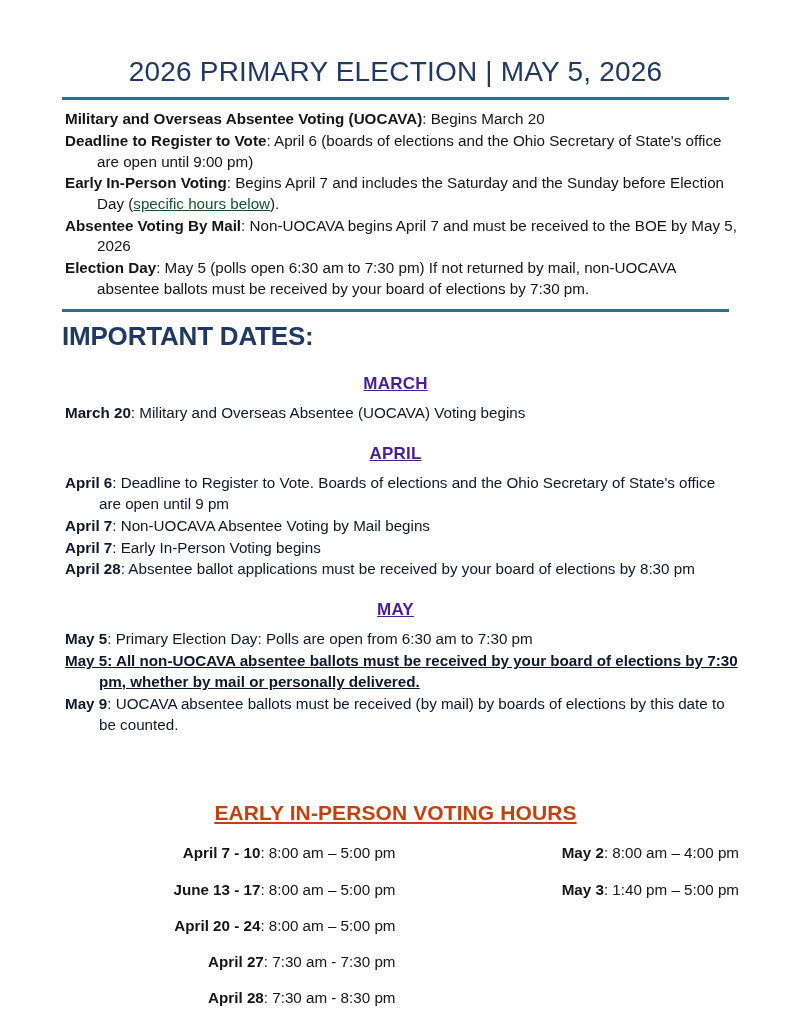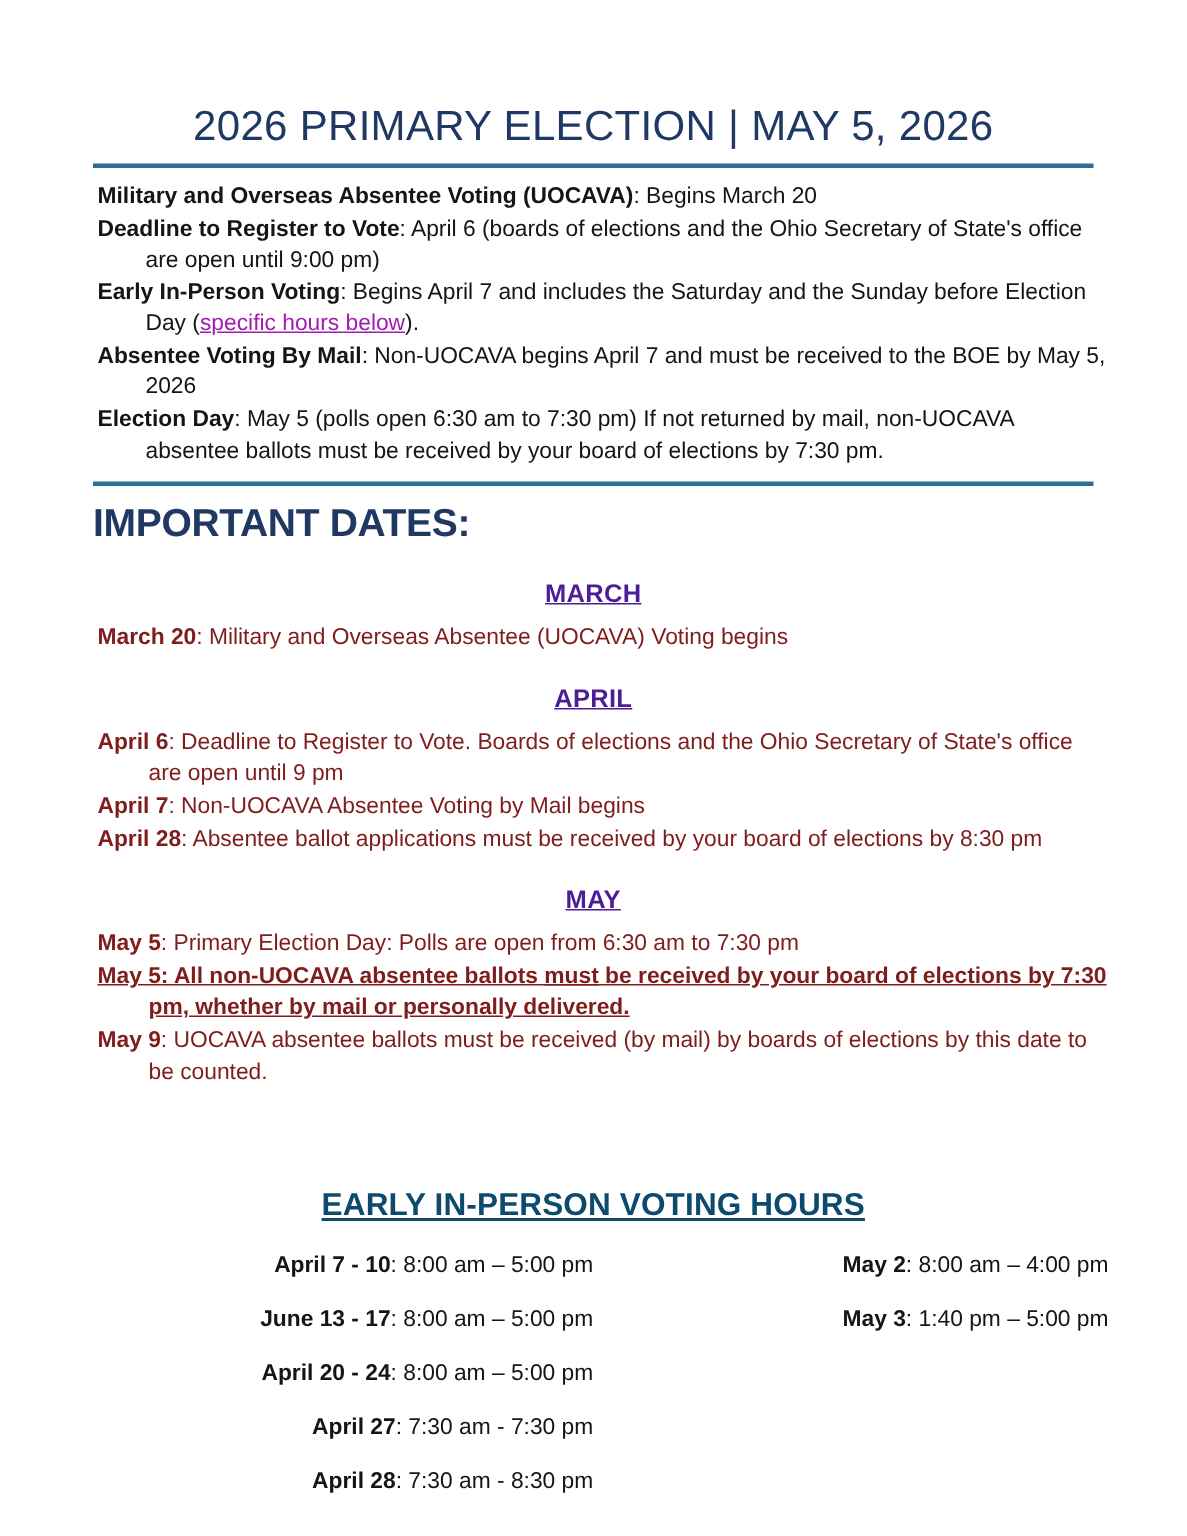--- a/index.html
+++ b/index.html
@@ -12,21 +12,21 @@
     height: 1024px;
     font-family: "Liberation Sans", sans-serif;
     color: #000000;
     overflow: hidden;
   }
   .page {
     position: relative;
     width: 791px;
     height: 1024px;
     box-sizing: border-box;
-    padding: 12px 52px;
+    padding: 0 52px;
   }
 
   
   .doc-title {
     text-align: center;
     color: #1f3864;
     font-size: 28px;
     font-weight: 400;
     letter-spacing: 0.2px;
     margin: 0;
@@ -53,21 +53,21 @@
     line-height: 1.36;
     padding-left: 32px;
     text-indent: -32px;
     margin-bottom: 1px;
     color: #151515;
   }
   .lead-item b {
     font-weight: 700;
   }
   .inline-link {
-    color: #a21caf;
+    color: #14532d;
     text-decoration: underline;
   }
 
   .rule-wrap-bottom {
     margin-top: 10px;
   }
 
   
   .section-heading {
     color: #1f3864;
@@ -90,31 +90,31 @@
   .month-heading.may { margin-top: 20px; }
 
   .date-list {
     padding-left: 13px;
   }
   .date-item {
     font-size: 15.2px;
     line-height: 1.37;
     padding-left: 34px;
     text-indent: -34px;
-    color: #7f1d1d;
+    color: #0f172a;
     margin-bottom: 1px;
   }
   .date-item b { font-weight: 700; }
   .date-item.all-bold { font-weight: 700; text-decoration: underline; }
   .date-item u { text-decoration: underline; }
 
   
   .hours-heading {
     text-align: center;
-    color: #0c4a6e;
+    color: #c2410c;
     font-size: 21px;
     font-weight: 700;
     text-decoration: underline;
     margin: 66px 0 0 0;
     letter-spacing: 0.1px;
   }
 
   .hours-grid {
     display: flex;
     margin-top: 18px;
@@ -180,20 +180,23 @@
 
   <div class="month-heading april">APRIL</div>
   <div class="date-list">
     <div class="date-item">
       <b>April 6</b><span>:  Deadline to Register to Vote. Boards of elections and the Ohio Secretary of State's office are open until 9 pm</span>
     </div>
     <div class="date-item">
       <b>April 7</b><span>:  Non-UOCAVA Absentee Voting by Mail begins</span>
     </div>
     <div class="date-item">
+      <b>April 7</b><span>:  Early In-Person Voting begins</span>
+    </div>
+    <div class="date-item">
       <b>April 28</b><span>:  Absentee ballot applications must be received by your board of elections by 8:30 pm</span>
     </div>
   </div>
 
   <div class="month-heading may">MAY</div>
   <div class="date-list">
     <div class="date-item">
       <b>May 5</b><span>:  Primary Election Day: Polls are open from 6:30 am to 7:30 pm</span>
     </div>
     <div class="date-item all-bold">

